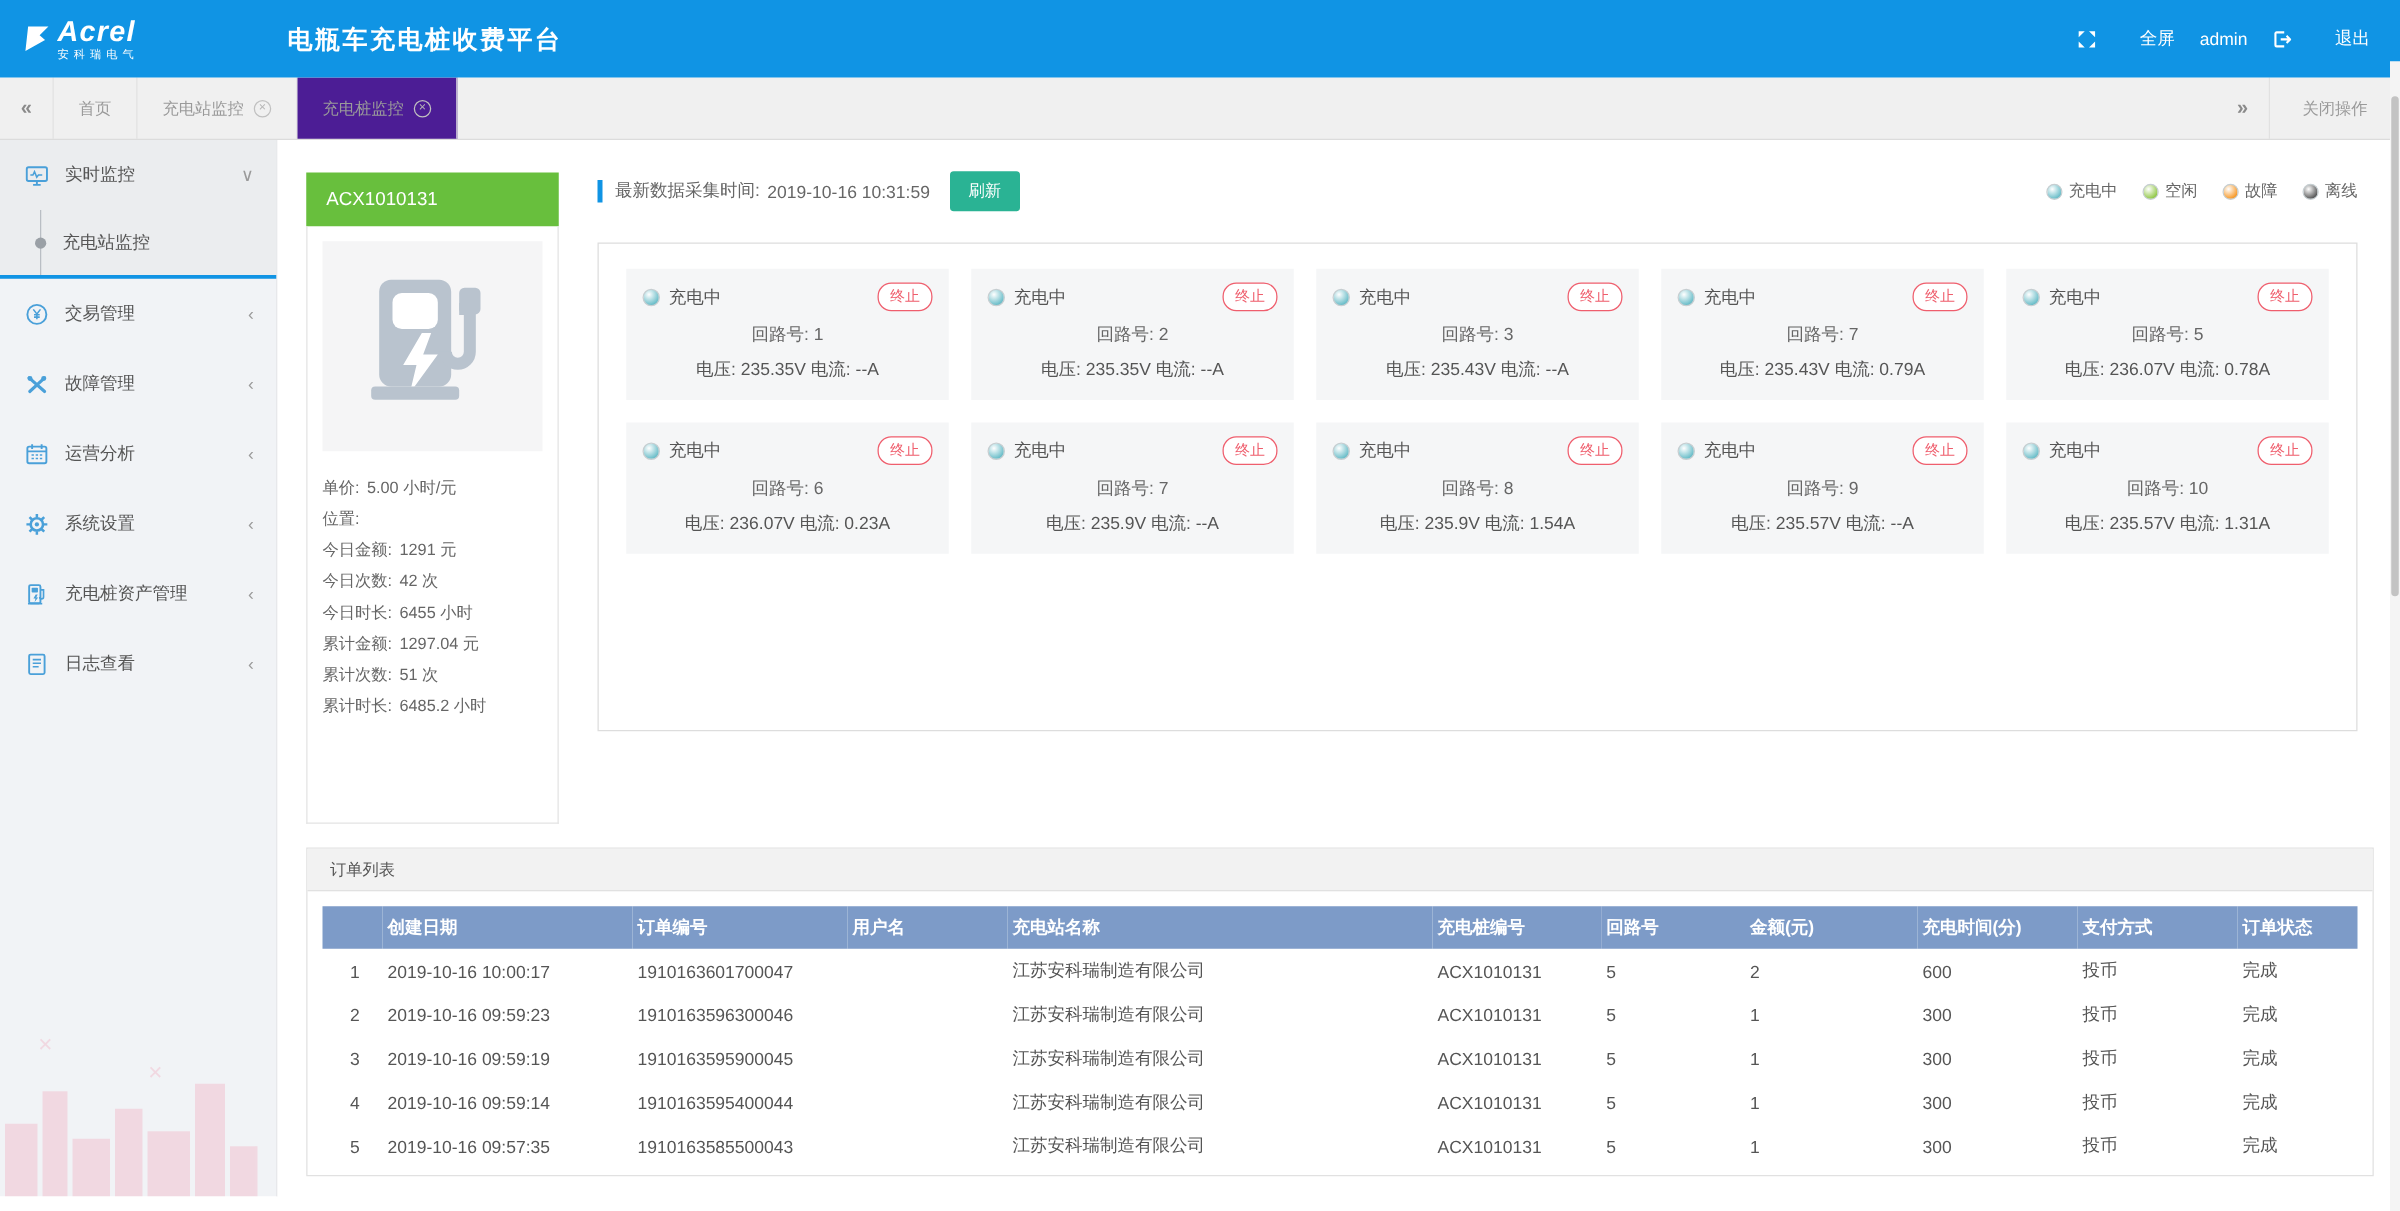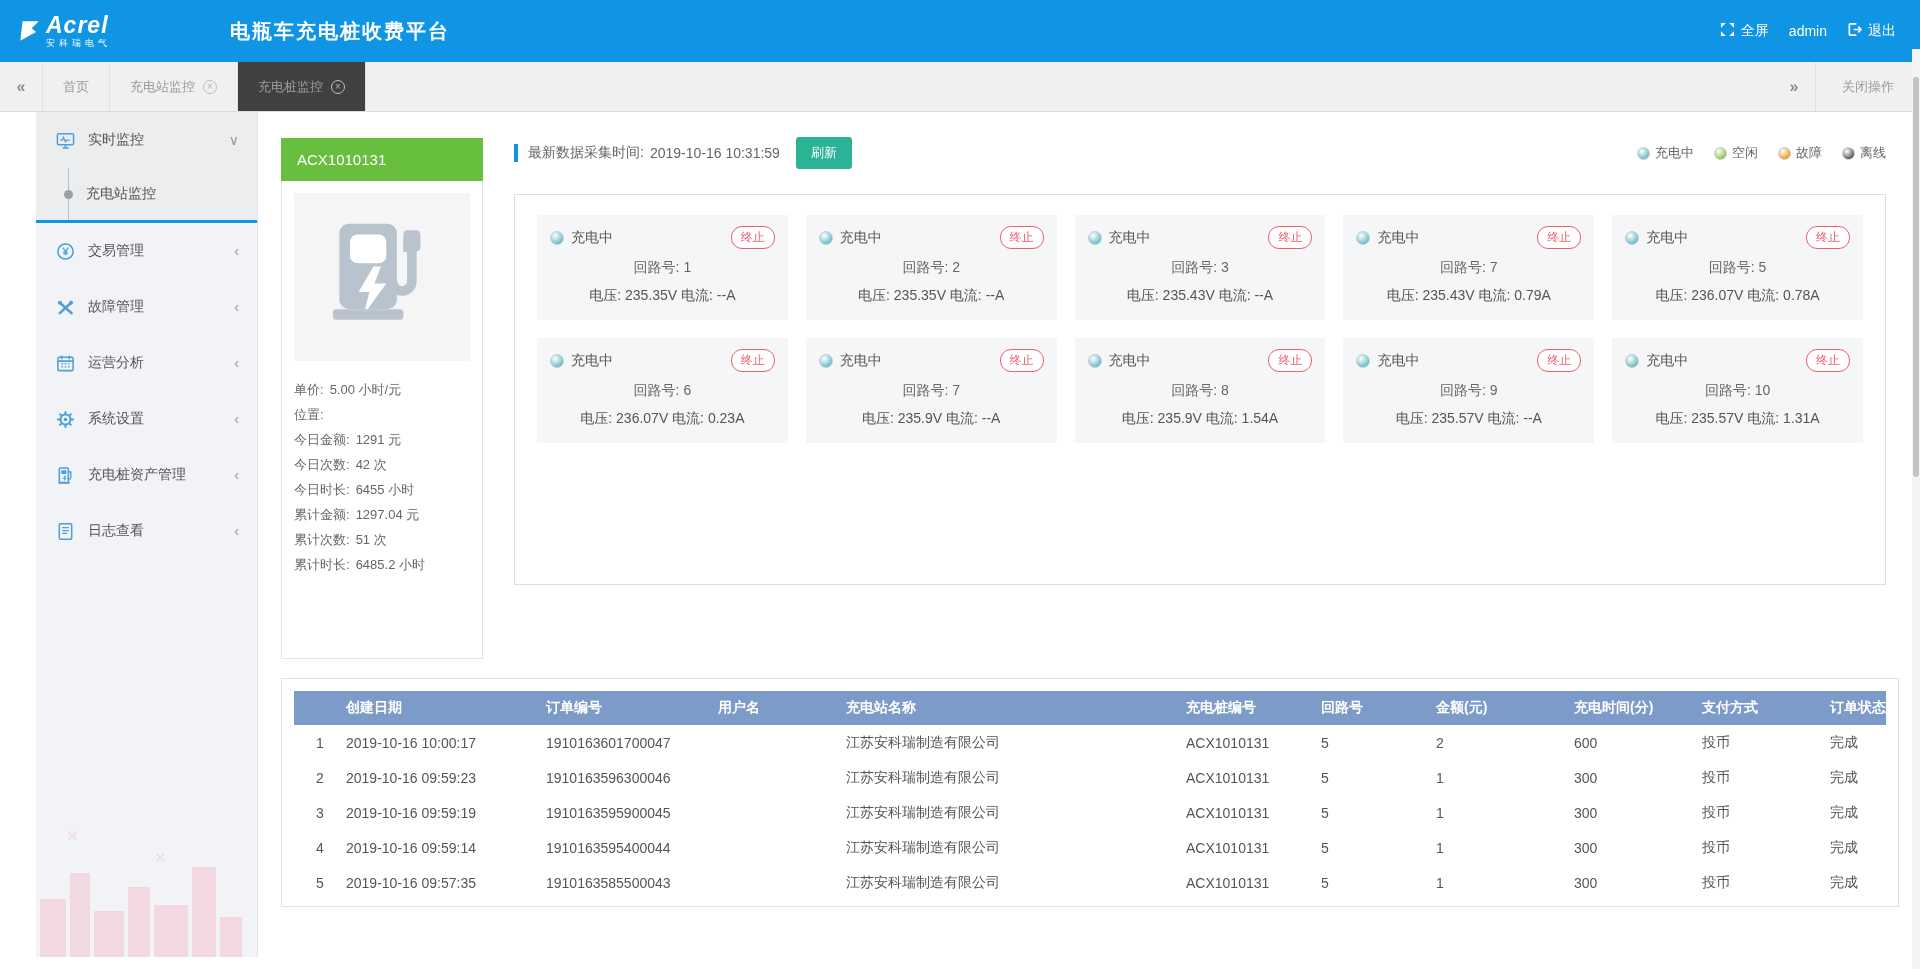--- a/index.html
+++ b/index.html
@@ -8,37 +8,37 @@
 
   
   .topbar { height:62px; background:#1094e4; display:flex; align-items:center; color:#fff; position:relative; z-index:5; }
   .logo { width:230px; display:flex; align-items:center; padding-left:16px; }
   .logo-mark { width:26px; height:26px; margin-right:4px; }
   .logo-text { line-height:1; }
   .logo-main { font-size:23px; font-weight:bold; font-style:italic; letter-spacing:1px; }
   .logo-sub { font-size:9px; letter-spacing:4px; margin-top:2px; }
   .app-title { font-size:20px; font-weight:bold; letter-spacing:2px; }
   .topbar-right { margin-left:auto; display:flex; align-items:center; padding-right:24px; font-size:14px; }
-  .topbar-right .tb-item { display:flex; align-items:flex-start; margin-left:20px; cursor:pointer; }
+  .topbar-right .tb-item { display:flex; align-items:center; margin-left:20px; cursor:pointer;gap:29px; }
   .tb-ico { width:15px; height:15px; margin-right:6px; display:inline-block; }
 
   
   .tabbar { height:50px; background:#f0f0f0; display:flex; align-items:stretch; border-bottom:1px solid #dcdcdc; }
   .tab-nav { width:42px; display:flex; align-items:center; justify-content:center; color:#8a8a8a; font-size:16px; font-weight:bold; cursor:pointer; }
   .tabs { display:flex; }
   .tab { padding:0 20px; display:flex; align-items:center; color:#9a9a9a; font-size:13px; border-right:1px solid #e1e1e1; cursor:pointer; }
   .tab:first-child { border-left:1px solid #e1e1e1; }
-  .tab.active { background:#404040; }
+  .tab.active { background:#4c1d95; }
   .tab-close { width:14px; height:14px; margin-left:8px; border:1px solid #c0c0c0; border-radius:50%; color:#b5b5b5;
     font-size:10px; line-height:12px; text-align:center; }
   .tab-spacer { flex:1; }
   .close-ops { padding:0 26px; border-left:1px solid #e1e1e1; display:flex; align-items:center; color:#9a9a9a; font-size:13px; cursor:pointer; }
 
   
-  .page-body { display:flex; height:845px; position:relative;padding-left:36px; }
+  .page-body { display:flex; height:845px; position:relative; }
 
   
   .sidebar { width:222px; background:#f1f3f6; border-right:1px solid #e3e5e8; position:relative; }
   .side-group.expanded { background:#ebedef; border-bottom:3px solid #1094e4; }
   .side-item { height:56px; display:flex; align-items:center; padding:0 18px 0 20px; color:#555; font-size:14px; cursor:pointer; }
   .side-icon { width:19px; height:19px; margin-right:13px; color:#4aa0d9; flex:none; }
   .side-icon svg { width:100%; height:100%; }
   .side-chev { margin-left:auto; color:#9a9a9a; font-size:14px; }
   .sub-item { height:52px; display:flex; align-items:center; padding-left:50px; color:#555; font-size:14px; position:relative; cursor:pointer; }
   .sub-item::before { content:""; position:absolute; left:32px; top:0; bottom:0; width:1px; background:#b9bec4; }
@@ -416,20 +416,21 @@
                 </div>
                 <div class="card-loop">回路号: 10</div>
                 <div class="card-detail">电压: 235.57V  电流: 1.31A</div>
               </div>
             </div>
         </div>
       </section>
     </div>
 
     <section class="orders-panel">
+      <div class="orders-header">订单列表</div>
       <div class="orders-table-wrap">
         <table class="orders">
           <colgroup>
             <col style="width:48px">
               <col style="width:200px">
               <col style="width:172px">
               <col style="width:128px">
             <col style="width:340px">
               <col style="width:135px">
               <col style="width:115px">

